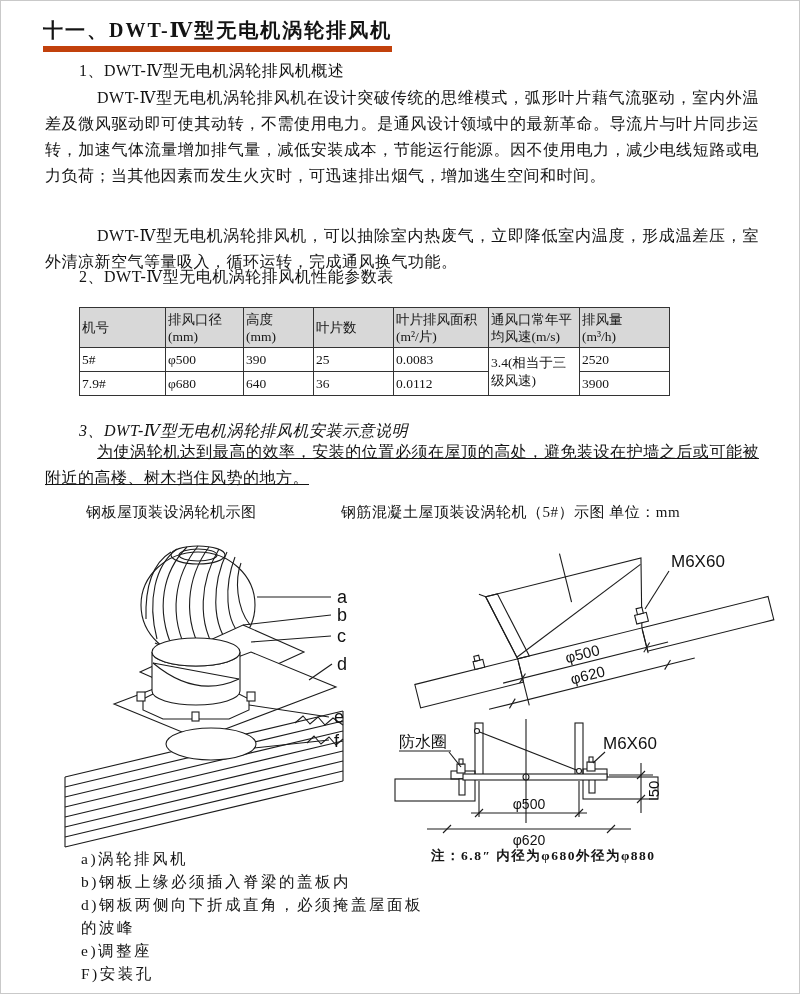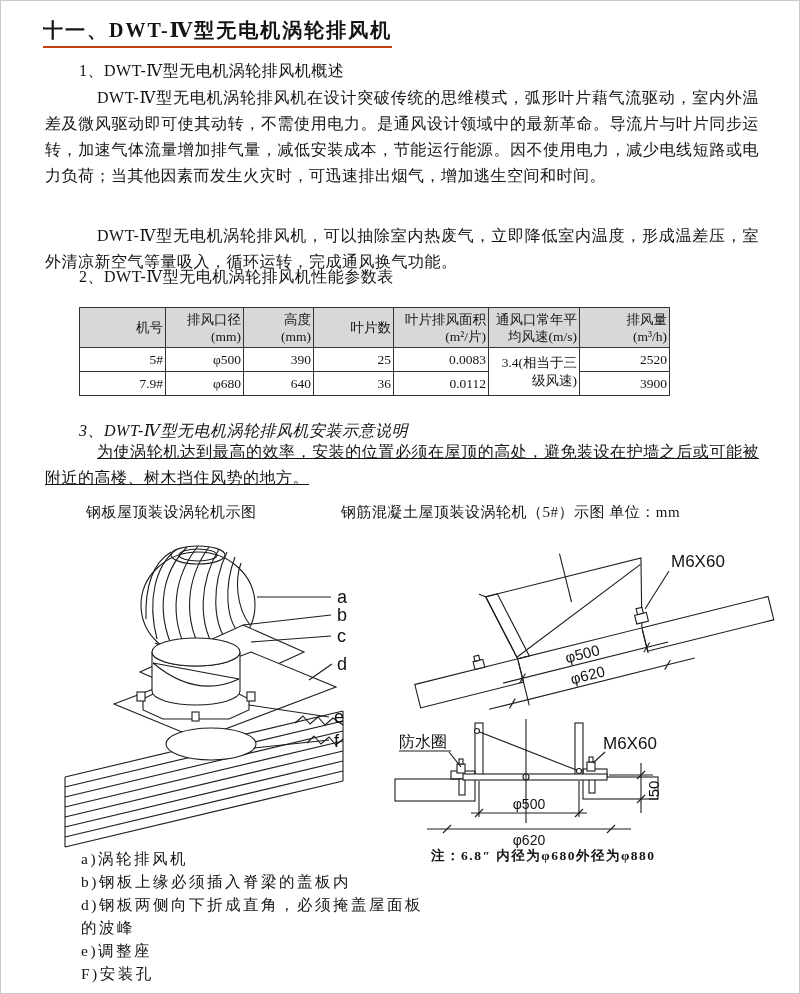--- a/index.html
+++ b/index.html
@@ -6,32 +6,32 @@
   html,body { background:#fff; }
   .page {
     position:relative; width:800px; height:994px; margin:0 auto;
     background:#fff; overflow:hidden;
     font-family:"Liberation Serif","DejaVu Serif",serif; color:#141414;
     border:1px solid #c9c9c9;
   }
   .abs { position:absolute; }
   .doc-title {
     left:42px; top:16px; font-size:20px; font-weight:bold; letter-spacing:2px;
-    border-bottom:2px solid #c2410c; padding-bottom:2px;
+    border-bottom:6px solid #c2410c; padding-bottom:2px;
   }
   .sec-head { font-size:16px; letter-spacing:.5px; }
   .para {
     font-size:16px; line-height:26px; text-align:justify; letter-spacing:.5px;
     text-indent:52px; width:714px; left:44px;
   }
   .caption { font-size:15px; letter-spacing:.5px; }
 
   table.perf {
     border-collapse:collapse; table-layout:fixed;
-    font-size:13.5px; text-align:right;
+    font-size:13.5px; text-align:left;
   }
   table.perf th, table.perf td {
     border:1px solid #333; padding:1px 2px; vertical-align:middle;
   }
   table.perf th {
     background:#d8d8d8; font-weight:normal; white-space:pre-line;
     height:40px; line-height:17px;
   }
   table.perf td { height:24px; background:#fff; }
 

